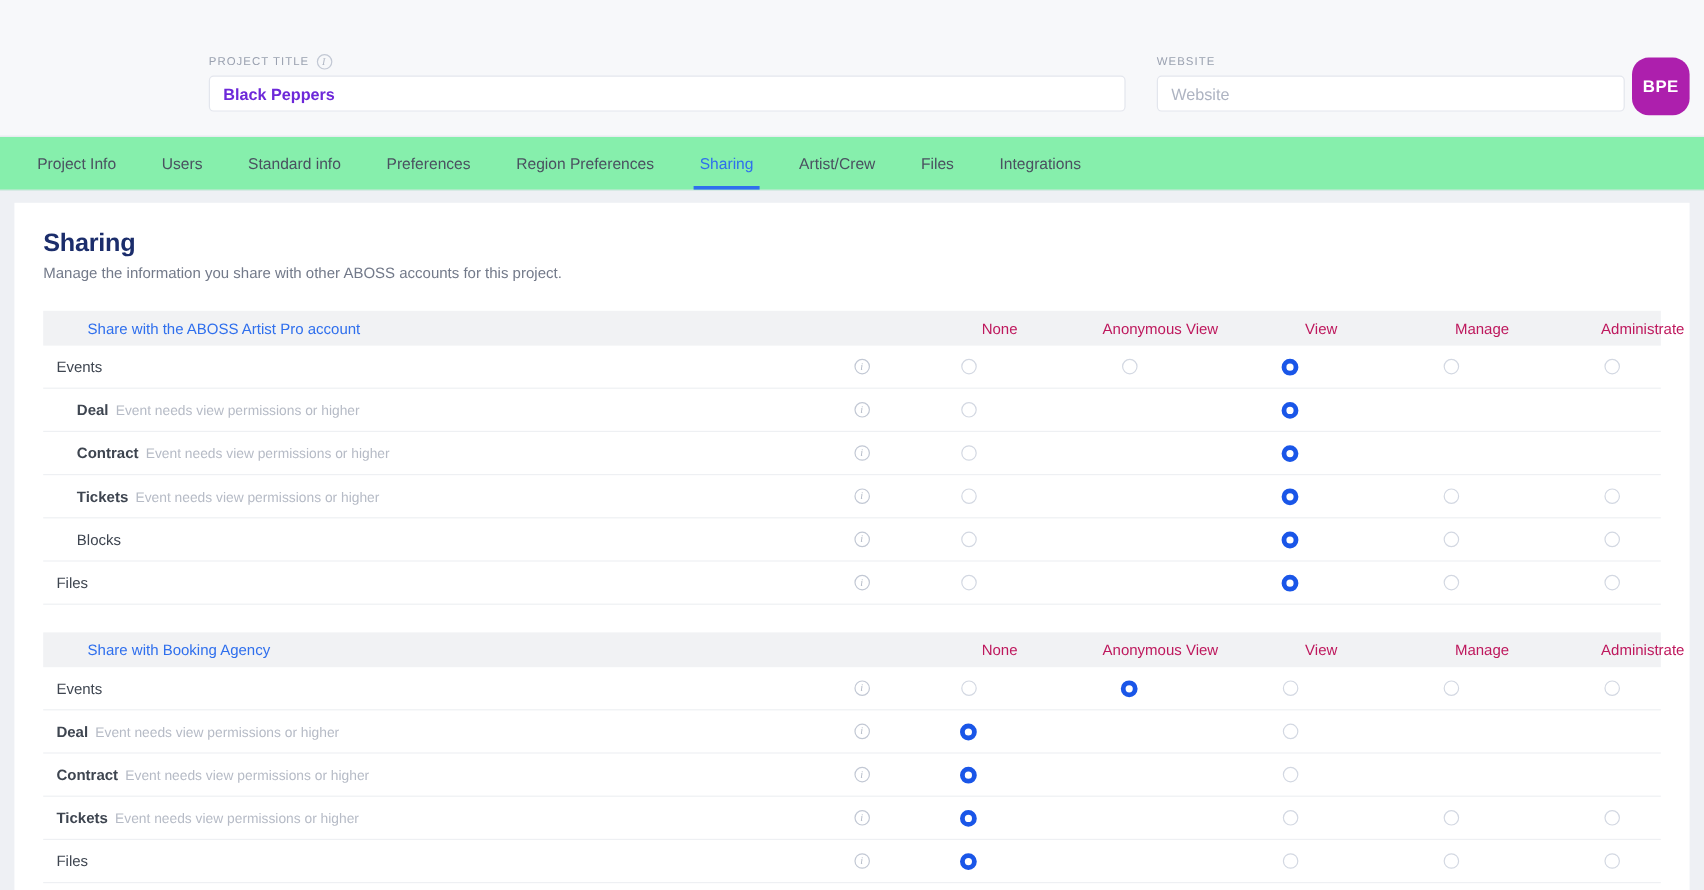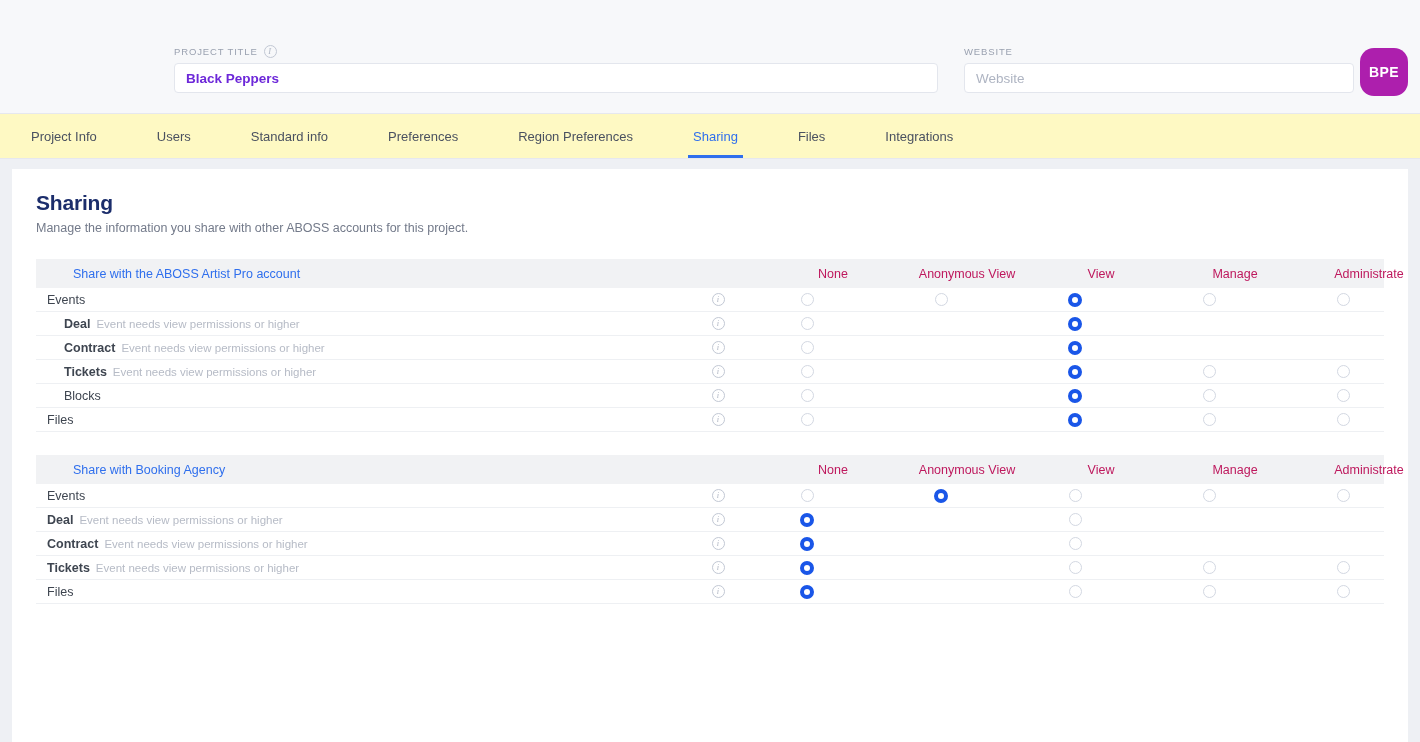--- a/index.html
+++ b/index.html
@@ -68,25 +68,24 @@
   .avatar {
     position: absolute; right: 12px; top: 48px;
     width: 48px; height: 48px; border-radius: 14px;
     background: #ad1fad;
     display: flex; align-items: center; justify-content: center;
     color: #fff; font-size: 14px; font-weight: 700; letter-spacing: .4px;
   }
 
   
   .tabs {
-    height: 45px; background: #fef9c3;
+    height: 45px; background: #86efac;
     border-bottom: 1px solid #e6e8ee;
     display: flex; align-items: stretch;
     padding-left: 12px;
-    gap: 22px;
   }
   .tab {
     display: flex; align-items: center;
     padding: 0 19px;
     font-size: 13px; color: #4a5160;
     position: relative; cursor: pointer;
     white-space: nowrap;
   }
   .tab.active { color: #2f6fed; }
   .tab.active::after {
@@ -108,21 +107,21 @@
   .page-sub {
     margin-top: 6px; font-size: 12.5px; color: #737a8a;
   }
 
   
   .share-table { margin-top: 24px; width: 100%; }
   .share-table.second { margin-top: 23px; }
 
   .row {
     display: flex; align-items: center;
-    height: 24px;
+    height: 36px;
     border-bottom: 1px solid #eef0f3;
   }
   .row.head {
     background: #f1f2f4; height: 29px; border-bottom: none;
   }
   .row.head .label {
     color: #2f6fed; font-size: 12.5px; font-weight: 400; margin-left: 26px;
   }
   .label {
     flex: 0 0 660px;
@@ -198,20 +197,23 @@
       <span>Standard info</span>
     </div>
     <div class="tab">
       <span>Preferences</span>
     </div>
     <div class="tab">
       <span>Region Preferences</span>
     </div>
     <div class="tab active">
       <span>Sharing</span>
+    </div>
+    <div class="tab">
+      <span>Artist/Crew</span>
     </div>
     <div class="tab">
       <span>Files</span>
     </div>
     <div class="tab">
       <span>Integrations</span>
     </div>
   </div>
 
 <div class="page">

